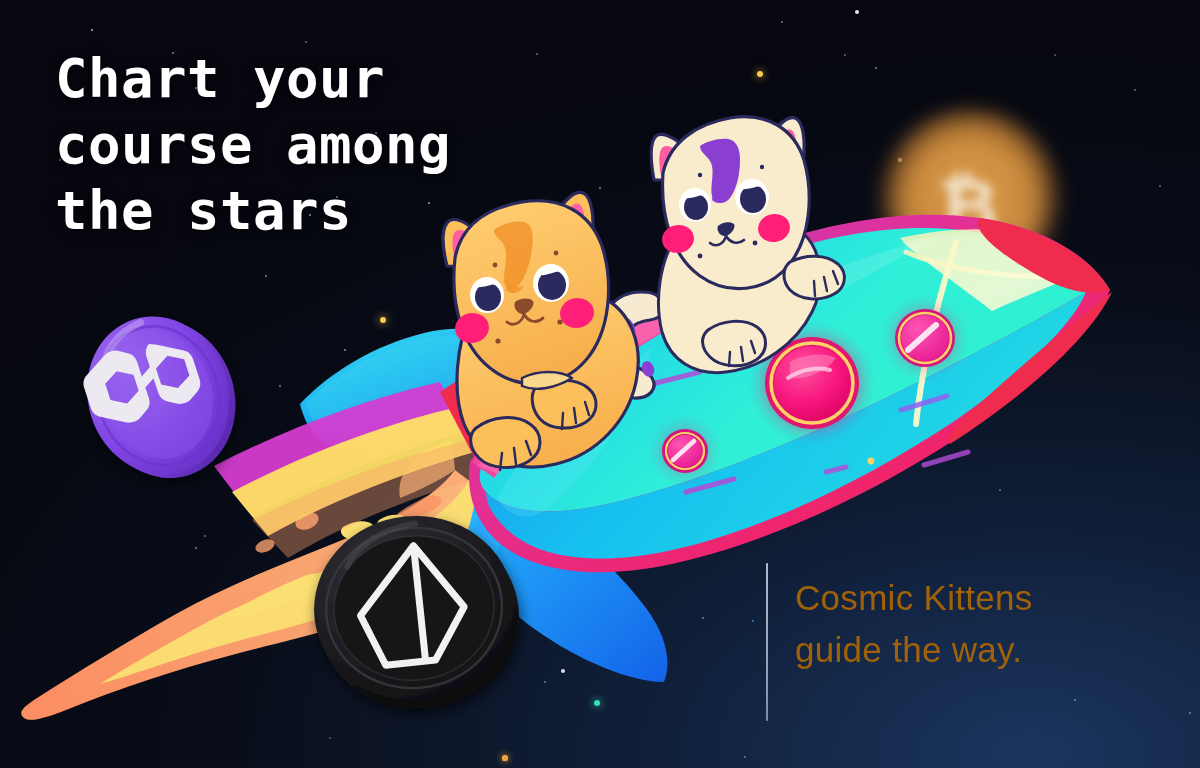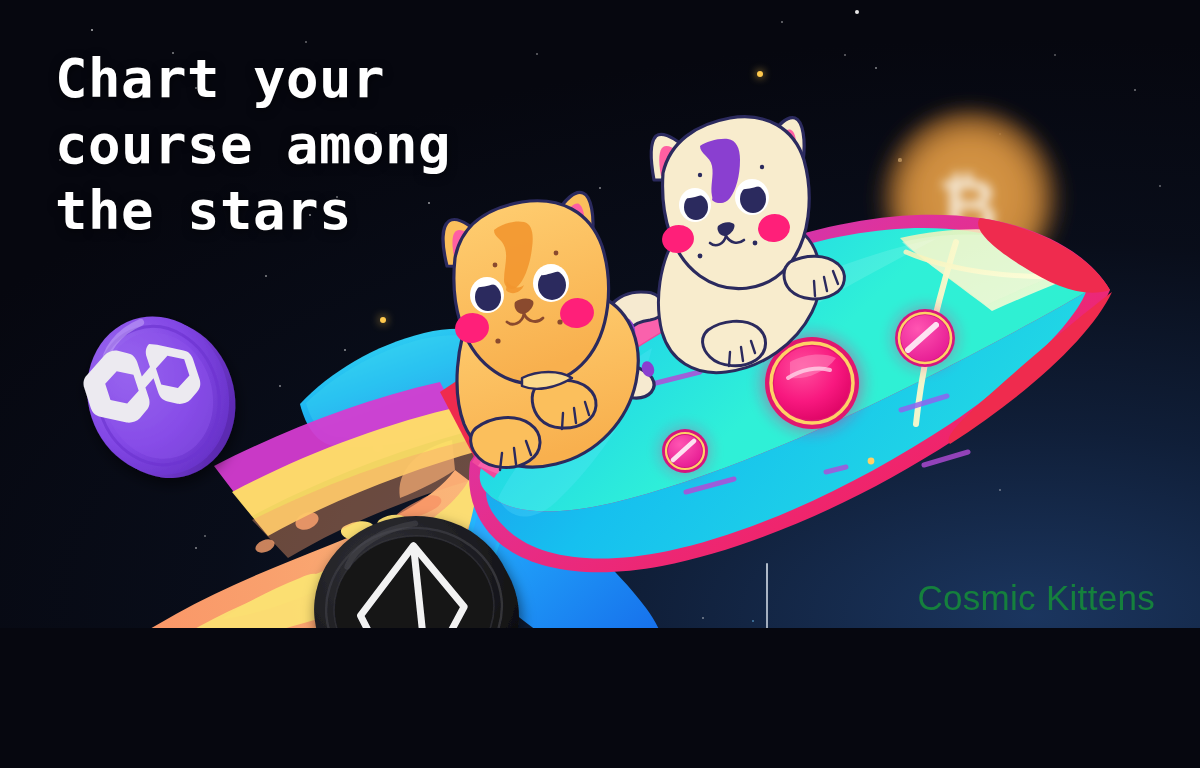--- a/index.html
+++ b/index.html
@@ -1,40 +1,40 @@
 <!DOCTYPE html>
 <html><head>
 <meta charset="utf-8">
 <style>
   html,body{margin:0;padding:0;background:#06070f;}
   #stage{
-    position:relative;width:1200px;height:628px;overflow:hidden;
+    position:relative;width:1200px;height:768px;overflow:hidden;
     background:
       radial-gradient(120% 110% at 88% 96%, #16294a 0%, #122votes 0%, #112banner 0%, #0f1d35 30%, #0b1120 55%, #080a14 78%, #06070f 100%),
       #080a14;
     font-family:"Liberation Sans", sans-serif;
   }
   #stage .bgfix{position:absolute;inset:0;background:
       radial-gradient(130% 115% at 86% 98%, rgba(28,56,99,.95) 0%, rgba(18,36,66,.8) 26%, rgba(11,18,34,.55) 52%, rgba(6,7,15,0) 80%);}
   .layer{position:absolute;inset:0;}
   svg.full{position:absolute;left:0;top:0;width:1200px;height:768px;overflow:visible;}
 
   
   .headline{
     position:absolute;left:55px;top:46px;width:620px;
     color:#ffffff;font-family:"DejaVu Sans Mono","Liberation Mono",monospace;
     font-size:54px;line-height:66px;font-weight:700;letter-spacing:.5px;
     white-space:pre-line;text-shadow:0 2px 10px rgba(0,0,0,.55);
   }
   
   .caption{
     position:absolute;left:795px;top:572px;width:360px;
-    color:#15803d;font-family:"Liberation Sans",sans-serif;
+    color:#a16207;font-family:"Liberation Sans",sans-serif;
     font-size:35px;line-height:52px;font-weight:300;letter-spacing:.3px;
-    white-space:pre-line;text-align:right;
+    white-space:pre-line;text-align:left;
   }
   .divider{
     position:absolute;left:766px;top:563px;width:2px;height:158px;
     background:linear-gradient(180deg,#cdd6e2 0%,#aab6c6 70%,#8e9cb0 100%);
     opacity:.85;border-radius:1px;
   }
   .star{position:absolute;border-radius:50%;}
 </style>
 </head>
 <body>

